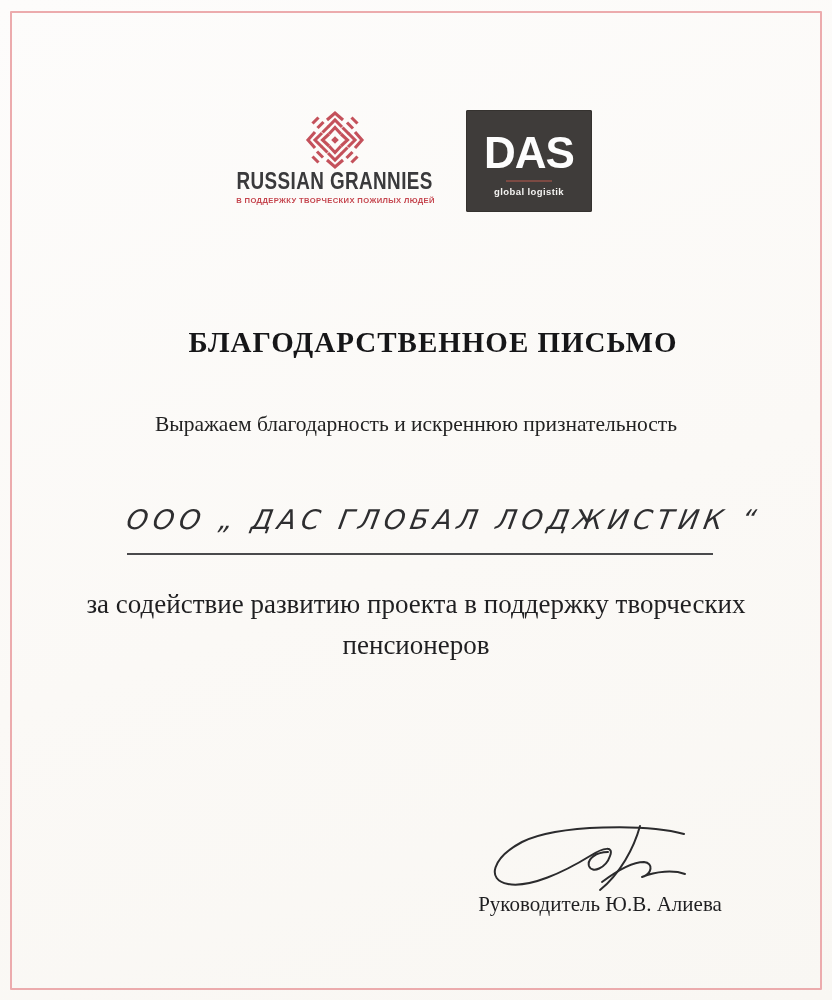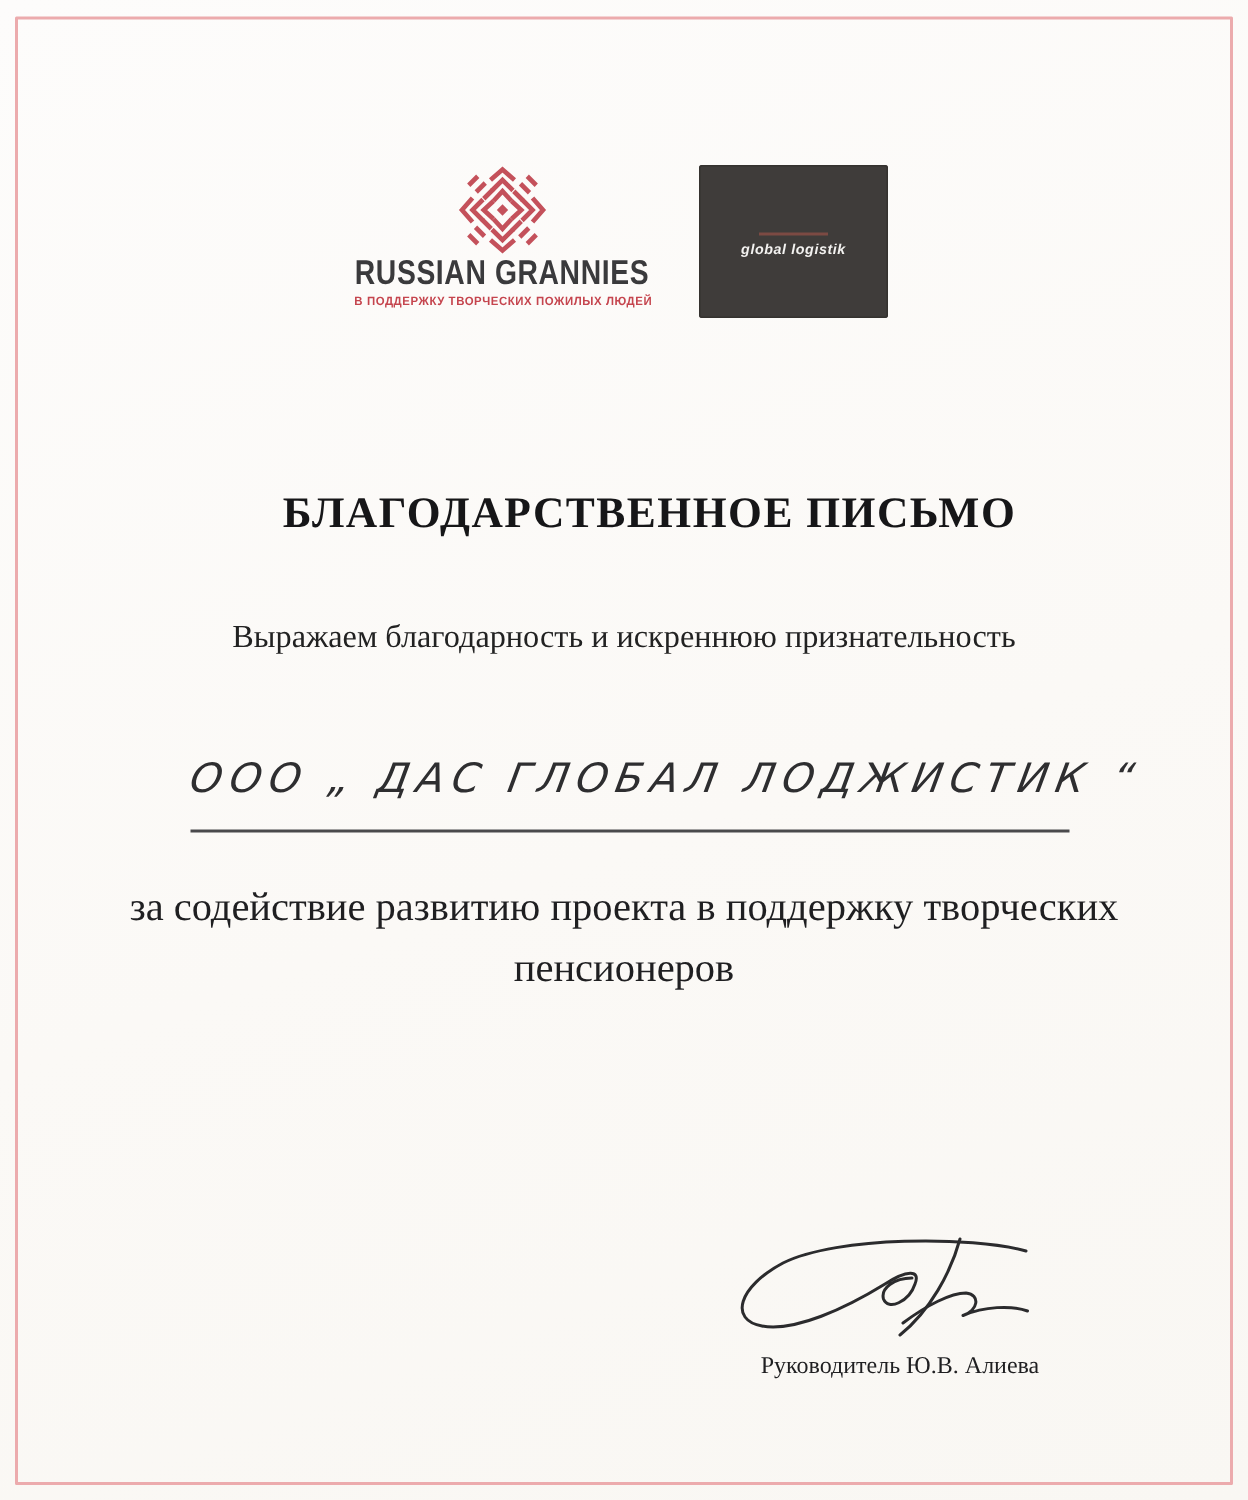--- a/index.html
+++ b/index.html
@@ -42,21 +42,21 @@
     box-shadow:0 0 0 1px #35322f inset;
   }
   .das-name{
     font-family:"Liberation Sans", sans-serif;
     font-weight:bold;font-size:44px;line-height:1;color:#fdfdfd;
     letter-spacing:-1px;margin-top:6px;
   }
   .das-rule{width:46px;height:2px;background:#7c4a43;margin:5px 0 4px 0;}
   .das-sub{
     font-family:"Liberation Sans", sans-serif;
-    font-weight:bold;font-size:9.5px;color:#f3f2f0;letter-spacing:0.4px;font-style:italic;
+    font-weight:bold;font-size:9.5px;color:#f3f2f0;letter-spacing:0.4px;
   }
   
   .title{
     position:absolute;top:326px;left:0;width:832px;text-align:center;
     font-weight:bold;font-size:29px;letter-spacing:1px;color:#161618;padding-left:17px;
   }
   .intro{
     position:absolute;top:412px;left:0;width:832px;text-align:center;
     font-size:21.5px;color:#222;
   }
@@ -76,21 +76,21 @@
     position:absolute;top:584px;left:30px;right:30px;text-align:center;
     font-size:27px;line-height:41px;color:#1f1f21;
   }
   .closing{
     position:absolute;top:796px;right:74px;
     font-size:21px;color:#1f1f21;white-space:nowrap;
   }
   .signature{position:absolute;top:822px;left:488px;width:200px;height:72px;}
   .signer{
     position:absolute;top:892px;left:452px;width:296px;text-align:center;
-    font-size:16px;color:#1f1f21;white-space:nowrap;margin-top:10px;
+    font-size:21px;color:#1f1f21;white-space:nowrap;
   }
 </style>
 </head>
 <body>
 
 <div class="paper">
   <div class="frame"></div>
 
   <div class="logos">
     <div class="rg-logo">
@@ -108,20 +108,21 @@
           <use href="#arm" transform="rotate(180 30 30)"></use>
           <use href="#arm" transform="rotate(270 30 30)"></use>
         </g>
         <path d="M30,26.2 L33.8,30 L30,33.8 L26.2,30 Z" fill="#c4515b"></path>
       </svg>
       <span class="rg-wordmark">RUSSIAN GRANNIES</span>
       <span class="rg-tagline">В ПОДДЕРЖКУ ТВОРЧЕСКИХ ПОЖИЛЫХ ЛЮДЕЙ</span>
     </div>
 
     <div class="das-logo">
+      <span class="das-name">DAS</span>
       <span class="das-rule"></span>
       <span class="das-sub">global logistik</span>
     </div>
   </div>
 
   <div class="title">БЛАГОДАРСТВЕННОЕ ПИСЬМО</div>
 
   <div class="intro">Выражаем благодарность и искреннюю признательность</div>
 
   <div class="recipient">

